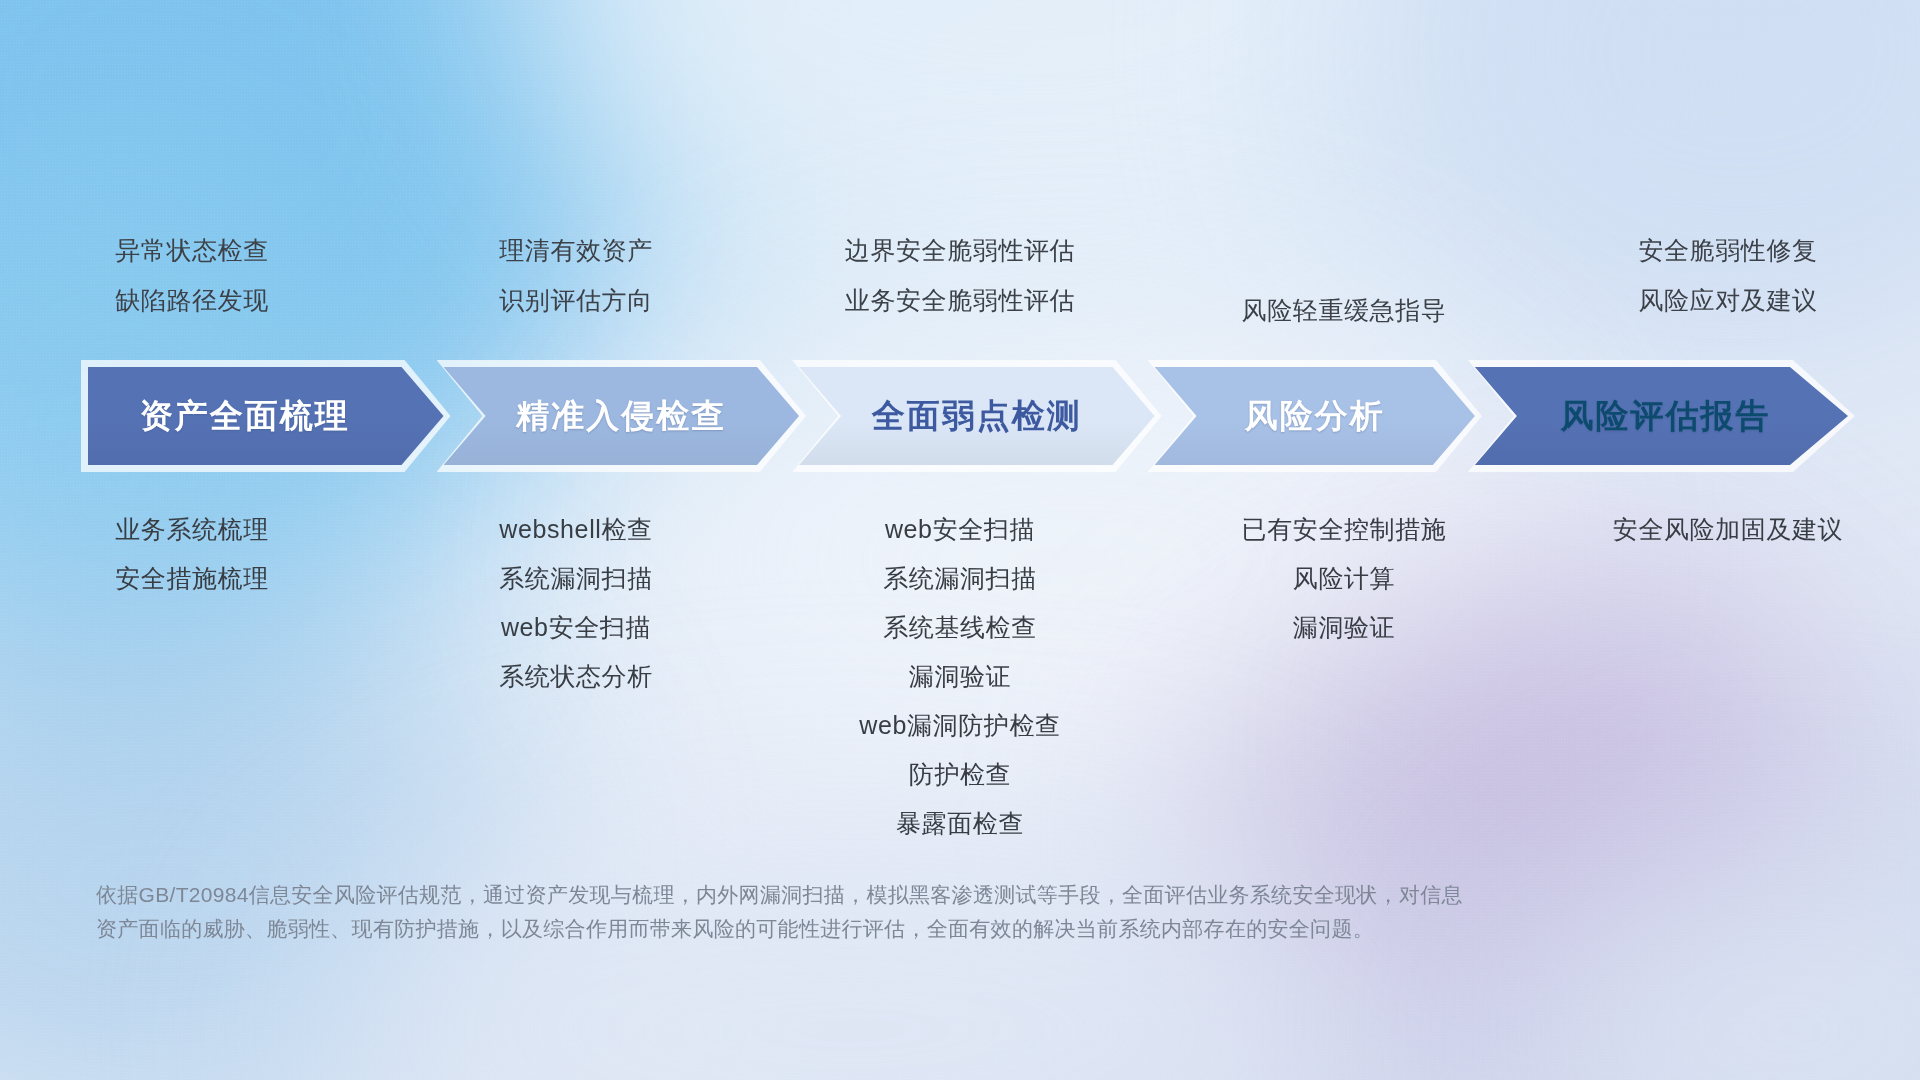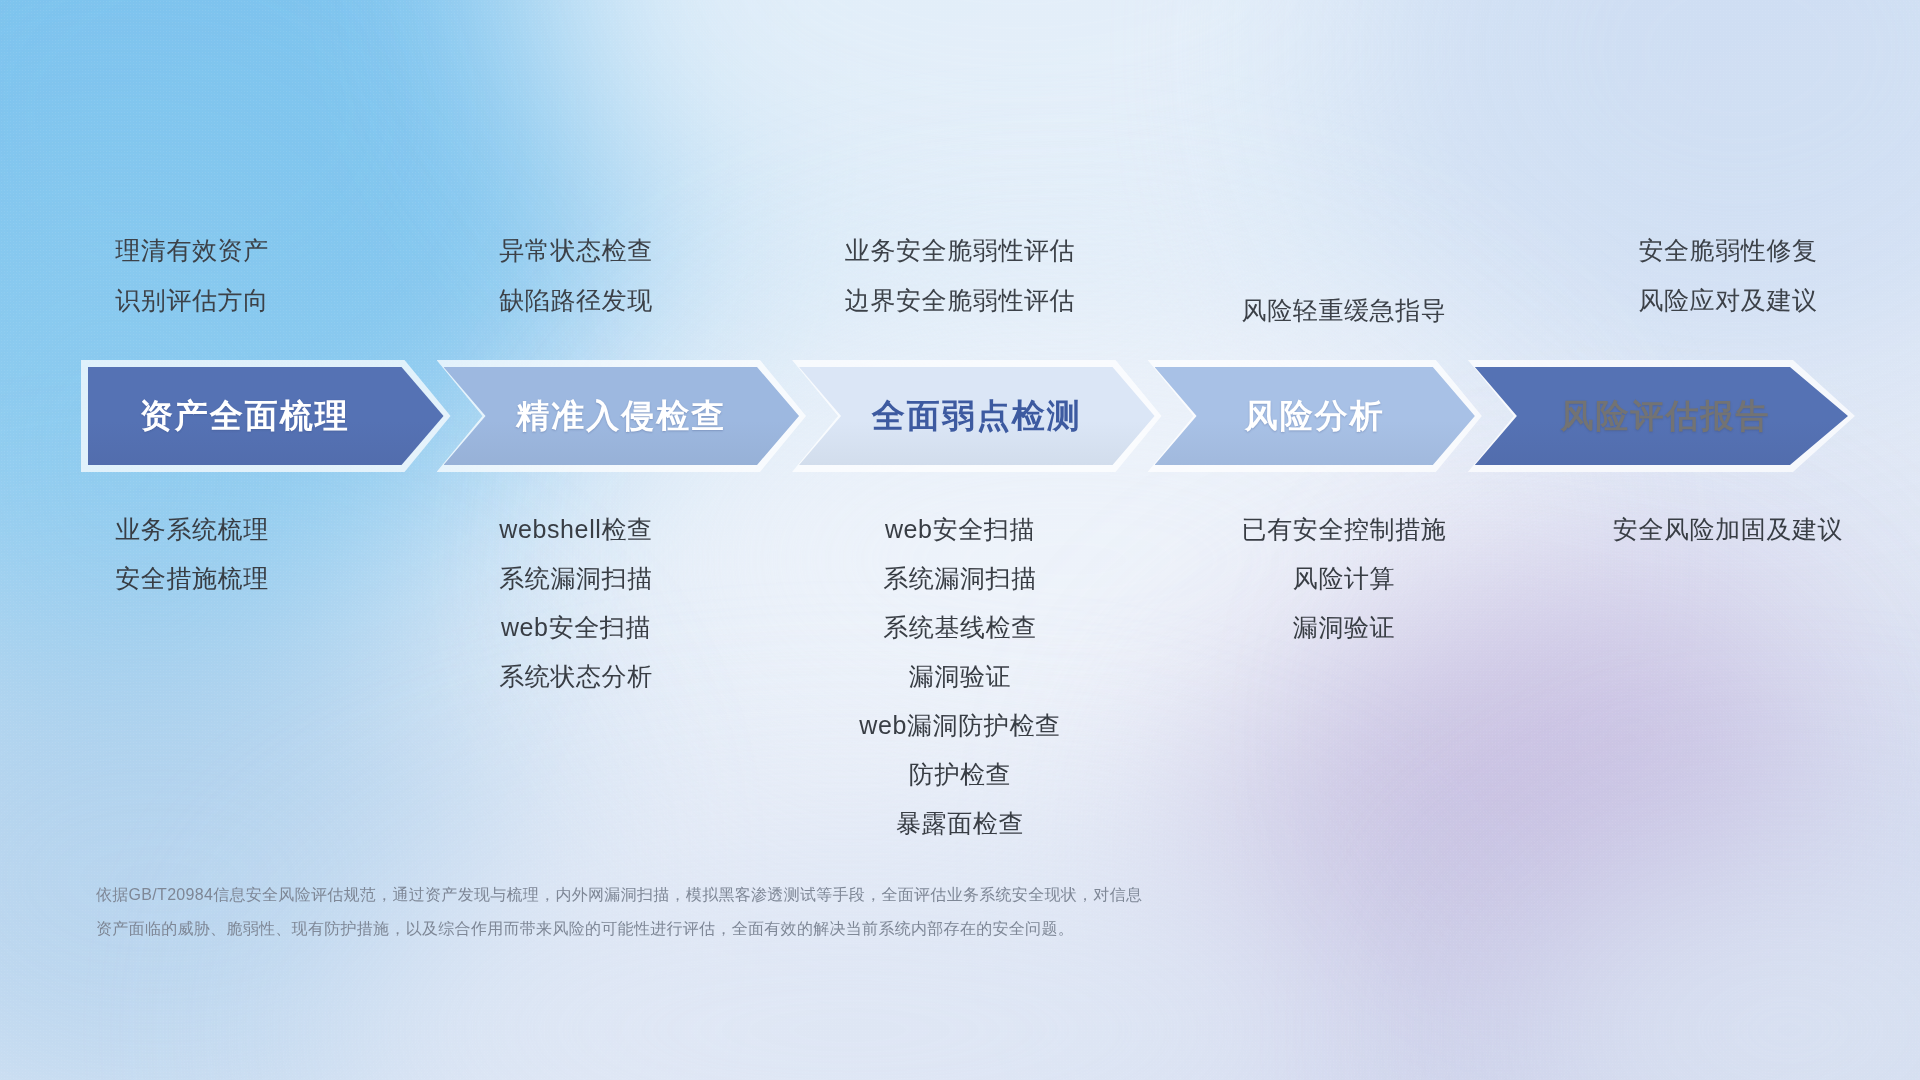--- a/index.html
+++ b/index.html
@@ -82,21 +82,21 @@
     background:rgba(255,255,255,.72);
     z-index:1;
   }
   .halo.shape-first{clip-path:polygon(0 0, calc(100% - 46px) 0, 100% 50%, calc(100% - 46px) 100%, 0 100%);}
   .halo.shape-mid{clip-path:polygon(0 0, calc(100% - 46px) 0, 100% 50%, calc(100% - 46px) 100%, 0 100%, 46px 50%);}
   .halo.shape-last{clip-path:polygon(0 0, calc(100% - 62px) 0, 100% 50%, calc(100% - 62px) 100%, 0 100%, 46px 50%);}
   .fill{position:absolute;inset:0;z-index:2;}
 
   .foot{
     position:absolute;left:96px;top:878px;width:1560px;
-    font-size:16px;line-height:34px;color:#7e8796;letter-spacing:.3px;
+    font-size:21px;line-height:34px;color:#7e8796;letter-spacing:.3px;
   }
   .foot p{margin:0;}
 </style>
 </head>
 <body>
 
 <div class="bg-base"></div>
 <div class="blob blob-tl"></div>
 <div class="blob blob-tl2"></div>
 <div class="blob blob-topmid"></div>
@@ -106,30 +106,30 @@
 <div class="blob blob-purple"></div>
 <div class="blob blob-purple2"></div>
 <div class="blob blob-bottom"></div>
 <div class="blob blob-rightlow"></div>
 <div class="grain"></div>
 
 <div class="stage">
 
   <div class="row-top" id="rowTop">
       <div class="col col-top">
+        <div class="top-line">异常状态检查</div>
+        <div class="top-line">缺陷路径发现</div>
+      </div>
+      <div class="col col-top">
         <div class="top-line">理清有效资产</div>
         <div class="top-line">识别评估方向</div>
       </div>
       <div class="col col-top">
-        <div class="top-line">异常状态检查</div>
-        <div class="top-line">缺陷路径发现</div>
-      </div>
-      <div class="col col-top">
+        <div class="top-line">边界安全脆弱性评估</div>
         <div class="top-line">业务安全脆弱性评估</div>
-        <div class="top-line">边界安全脆弱性评估</div>
       </div>
       <div class="col col-top centered">
         <div class="top-line">风险轻重缓急指导</div>
       </div>
       <div class="col col-top">
         <div class="top-line">安全脆弱性修复</div>
         <div class="top-line">风险应对及建议</div>
       </div>
     </div>
 
@@ -150,21 +150,21 @@
         <div class="lbl" style="color: rgb(61, 90, 160);">全面弱点检测</div>
       </div>
       <div class="chev" style="width: 18.2%;">
         <div class="halo shape-mid"></div>
         <div class="fill shape-mid" style="background: linear-gradient(rgb(168, 193, 230) 0%, rgb(168, 193, 230) 55%, rgb(161, 185, 221) 100%);"></div>
         <div class="lbl" style="color: rgb(255, 255, 255); text-shadow: rgba(50, 70, 120, 0.28) 0px 1px 2px;">风险分析</div>
       </div>
       <div class="chev" style="width: 21.2%;">
         <div class="halo shape-last"></div>
         <div class="fill shape-last" style="background: linear-gradient(rgb(85, 114, 180) 0%, rgb(85, 114, 180) 55%, rgb(82, 109, 173) 100%);"></div>
-        <div class="lbl" style="color: #737373; text-shadow: rgba(50, 70, 120, 0.28) 0px 1px 2px; margin-left: 8px;">风险评估报告</div>
+        <div class="lbl" style="color: #0c4a6e; text-shadow: rgba(50, 70, 120, 0.28) 0px 1px 2px; margin-left: 8px;">风险评估报告</div>
       </div>
     </div>
 
   <div class="row-bottom" id="rowBottom">
       <div class="col">
         <div class="bot-line">业务系统梳理</div>
         <div class="bot-line">安全措施梳理</div>
       </div>
       <div class="col">
         <div class="bot-line"><b>webshell</b><span>检查</span></div>

